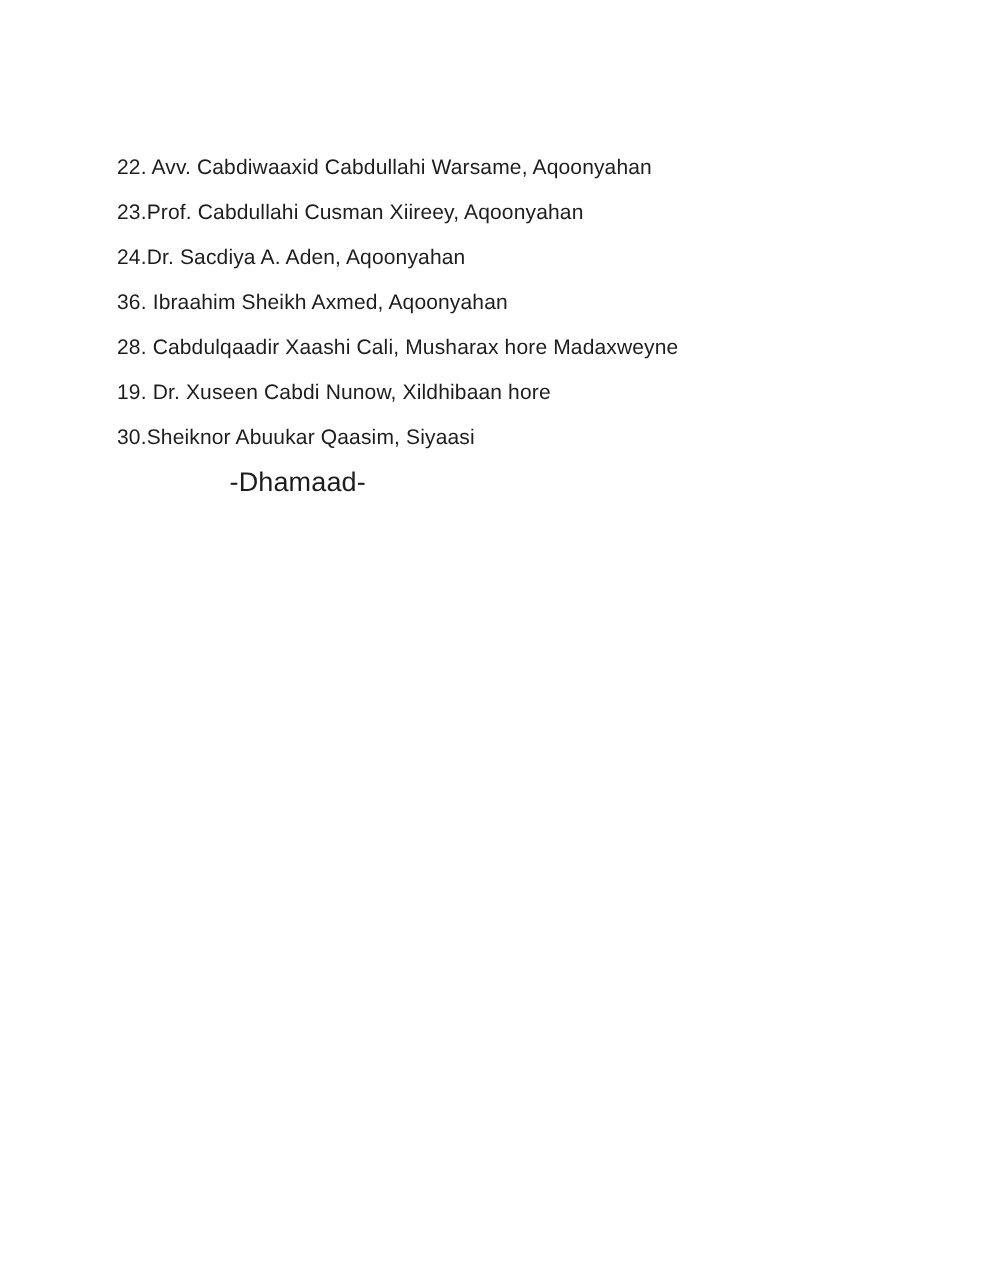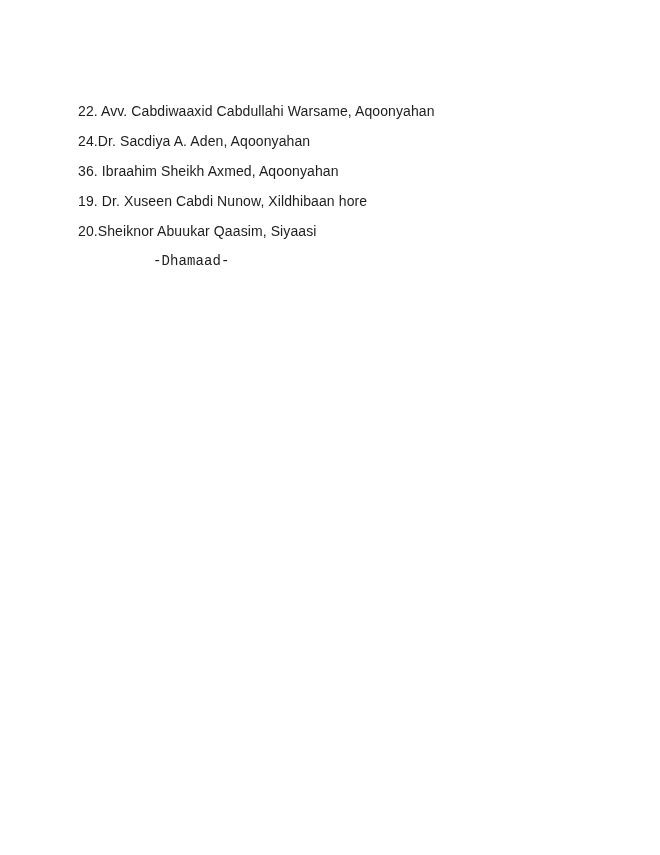--- a/index.html
+++ b/index.html
@@ -33,42 +33,43 @@
     font-size: 14px;
     letter-spacing: 0.1px;
     white-space: nowrap;
   }
   .num {
     white-space: pre; 
   }
   .footer-line {
     height: 30px;
     line-height: 30px;
-    font-size: 14px;
+    font-size: 18px;
     letter-spacing: 0.1px;
     padding-left: 75px; 
-    font-family: Liberation Mono, monospace;
   }
 </style>
 </head>
 <body style="background: rgb(255, 255, 255);">
 
 <div class="page">
   <div class="doc-list" style="color: rgb(29, 29, 29);">
 
     <div class="line"><span class="num">22. </span><span class="txt">Avv. Cabdiwaaxid Cabdullahi Warsame, Aqoonyahan</span></div>
 
+    <div class="line"><span class="num">23.</span><span class="txt">Prof. Cabdullahi Cusman Xiireey, Aqoonyahan</span></div>
 
     <div class="line"><span class="num">24.</span><span class="txt">Dr. Sacdiya A. Aden, Aqoonyahan</span></div>
 
 
     <div class="line"><span class="num">36. </span><span class="txt">Ibraahim Sheikh Axmed, Aqoonyahan</span></div>
 
 
+    <div class="line"><span class="num">28. </span><span class="txt">Cabdulqaadir Xaashi Cali, Musharax hore Madaxweyne</span></div>
 
     <div class="line"><span class="num">19. </span><span class="txt">Dr. Xuseen Cabdi Nunow, Xildhibaan hore</span></div>
 
-    <div class="line"><span class="num">20.</span><span class="txt">Sheiknor Abuukar Qaasim, Siyaasi</span></div>
+    <div class="line"><span class="num">30.</span><span class="txt">Sheiknor Abuukar Qaasim, Siyaasi</span></div>
 
     <div class="footer-line">-Dhamaad-</div>
 
   </div>
 </div>
 
 </body></html>

